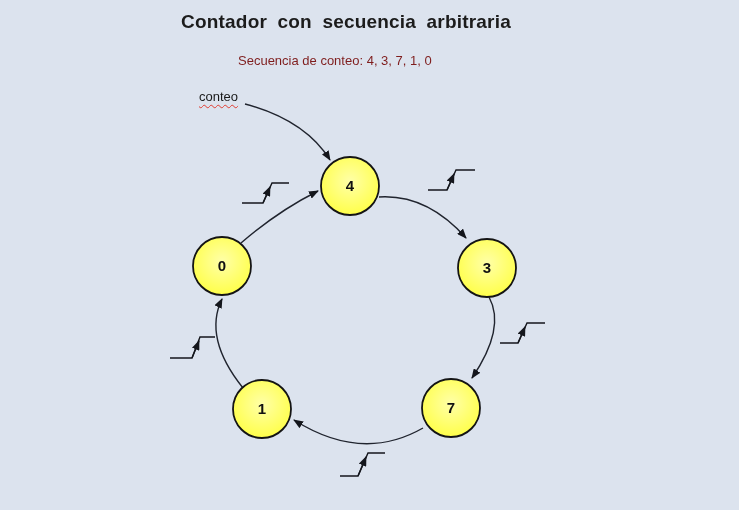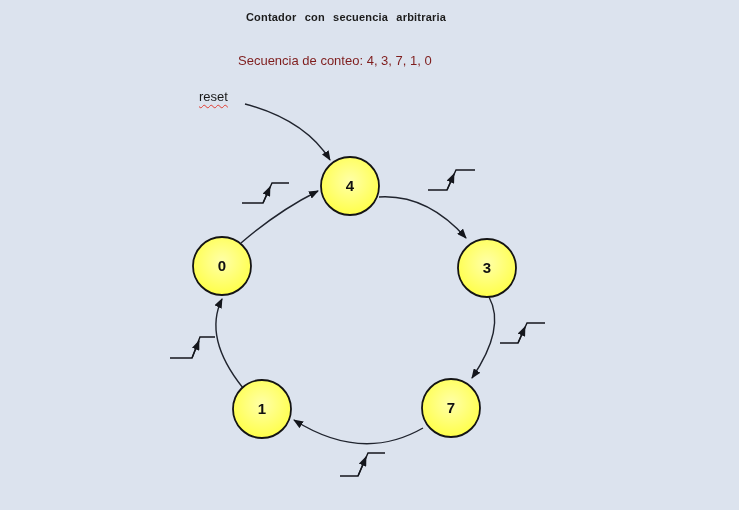--- a/index.html
+++ b/index.html
@@ -10,21 +10,21 @@
   .slide{
     position:relative;
     width:739px;height:510px;
     background:#dce3ee;
     overflow:hidden;
   }
   .slide-title{
     position:absolute;
     left:0;top:11px;width:692px;
     text-align:center;
-    font-size:11px;
+    font-size:19px;
     font-weight:bold;
     color:#1c1c1c;
     word-spacing:5px;
     letter-spacing:0.2px;
   }
   .subtitle{
     position:absolute;
     left:238px;top:53px;
     font-size:13px;
     color:#7f1d1d;
@@ -66,21 +66,21 @@
     text-anchor:middle;
   }
 </style>
 </head>
 <body>
 
 <div class="slide">
 
   <div class="slide-title">Contador con secuencia arbitraria</div>
   <div class="subtitle">Secuencia de conteo: 4, 3, 7, 1, 0</div>
-  <div class="reset-label">reset</div>
+  <div class="reset-label">conteo</div>
 
   <svg class="diagram" viewBox="0 0 739 510" xmlns="http://www.w3.org/2000/svg">
     <defs>
       <marker id="ah" markerUnits="userSpaceOnUse" viewBox="0 0 10 8" refX="9" refY="4" markerWidth="10" markerHeight="8" orient="auto">
         <path d="M0,0 L10,4 L0,8 Z" fill="#14161c"></path>
       </marker>
       <radialGradient id="stateFill" cx="50%" cy="42%" r="65%">
         <stop offset="0%" stop-color="#ffffa8"></stop>
         <stop offset="70%" stop-color="#ffff5e"></stop>
         <stop offset="100%" stop-color="#ffff3d"></stop>

